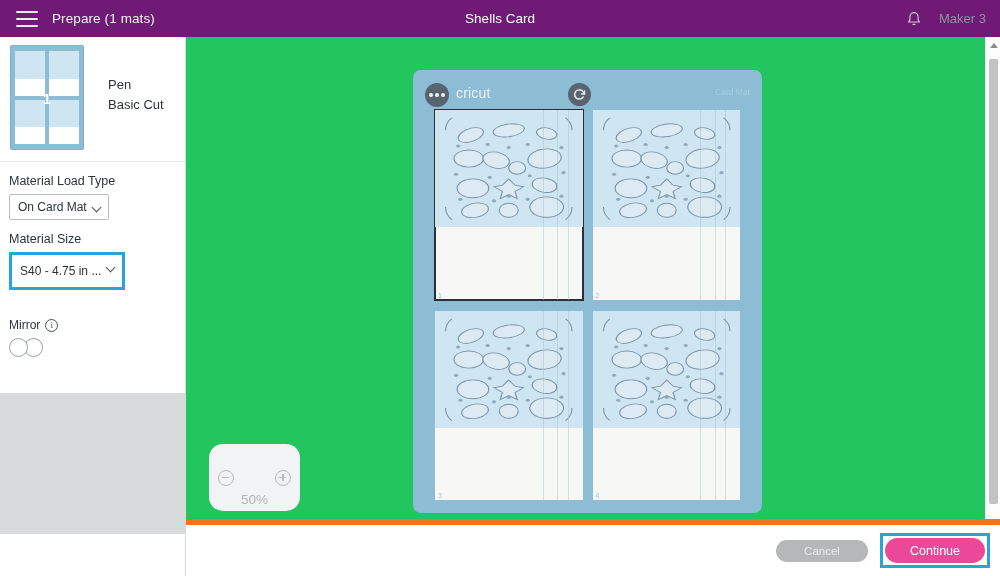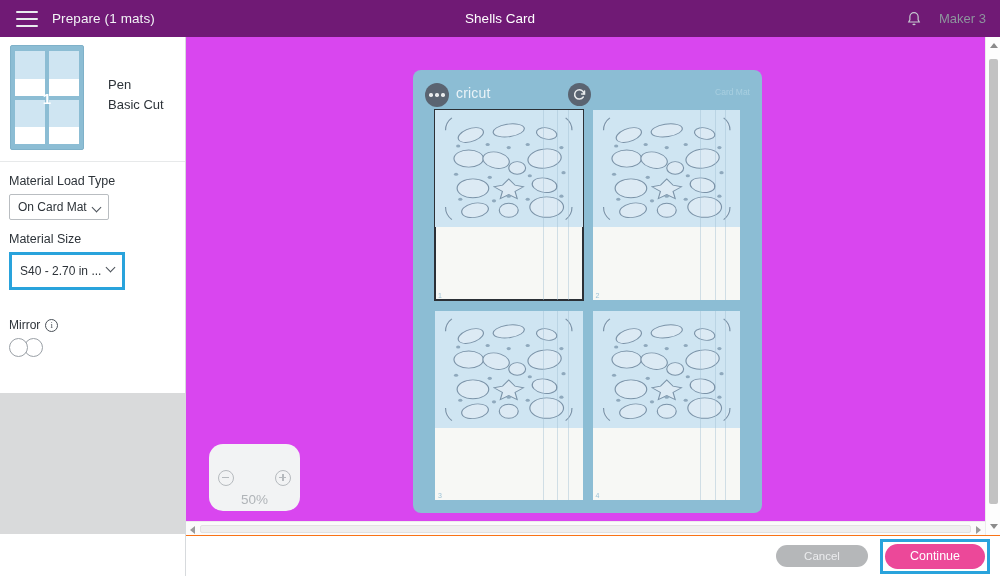--- a/index.html
+++ b/index.html
@@ -136,21 +136,21 @@
   .toggle .knob.right { left: 15px; }
 
   .sidebar-gray {
     position: absolute; left: 0; top: 356px; width: 185px; height: 141px;
     background: #d9dadb;
   }
 
   
   .canvas {
     position: absolute; left: 186px; top: 37px; right: 0; bottom: 41px;
-    background: #d946ef; overflow: hidden;
+    background: #22c55e; overflow: hidden;
   }
   .mat {
     position: absolute; left: 227px; top: 33px; width: 349px; height: 443px;
     background: #8cbdd4; border-radius: 8px;
   }
   .mat-dots-btn {
     position: absolute; left: 12px; top: 13px; width: 24px; height: 24px;
     border-radius: 50%; background: #5a6471;
     display: flex; align-items: center; justify-content: center; gap: 2.5px;
     cursor: pointer;
@@ -229,22 +229,22 @@
     position: absolute; left: 14px; top: 3px; right: 14px; height: 8px;
     background: #efefef; border: 1px solid #e2e2e2; border-radius: 2px;
   }
   .hscroll .arrow { position: absolute; top: 4px; width: 0; height: 0;
     border-top: 4px solid transparent; border-bottom: 4px solid transparent; }
   .hscroll .arrow.left { left: 4px; border-right: 5px solid #9a9a9a; }
   .hscroll .arrow.right { right: 4px; border-left: 5px solid #9a9a9a; }
 
   
   .footer {
-    position: absolute; left: 186px; right: 0; bottom: 0; height: 41px;
-    background: #ffffff; border-top: 1px solid #f97316;
+    position: absolute; left: 186px; right: 0; bottom: 0; height: 57px;
+    background: #ffffff; border-top: 6px solid #f97316;
     display: flex; align-items: center; justify-content: flex-end;
     padding-right: 10px; gap: 12px;
   }
   .btn-cancel {
     width: 92px; height: 22px; border-radius: 11px; background: #b5b7b9;
     color: #ebecee; font-size: 11.5px; border: none; cursor: pointer;
     display: flex; align-items: center; justify-content: center;
   }
   .continue-wrap {
     border: 3px solid #29a3dc; padding: 2px; display: flex; align-items: center;
@@ -307,21 +307,21 @@
     <div class="field-group">
       <div class="field-label">Material Load Type</div>
       <div class="select-box">
         <div class="select-text">On Card Mat</div>
         <div class="chev"></div>
       </div>
 
       <div class="field-label">Material Size</div>
       <div class="size-wrap">
         <div class="size-highlight">
-          <div class="select-text">S40 - 2.70 in ...</div>
+          <div class="select-text">S40 - 4.75 in ...</div>
           <div class="chev"></div>
         </div>
       </div>
 
       <div class="mirror-row">
         <div class="mirror-label">Mirror</div>
         <div class="info-icon">i</div>
       </div>
       <div class="toggle">
         <div class="knob right"></div>

